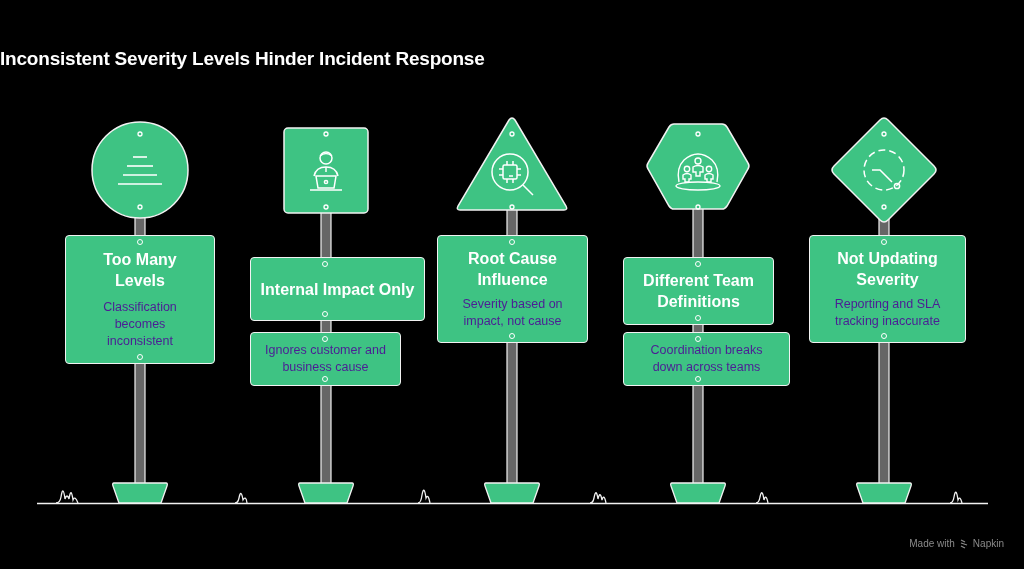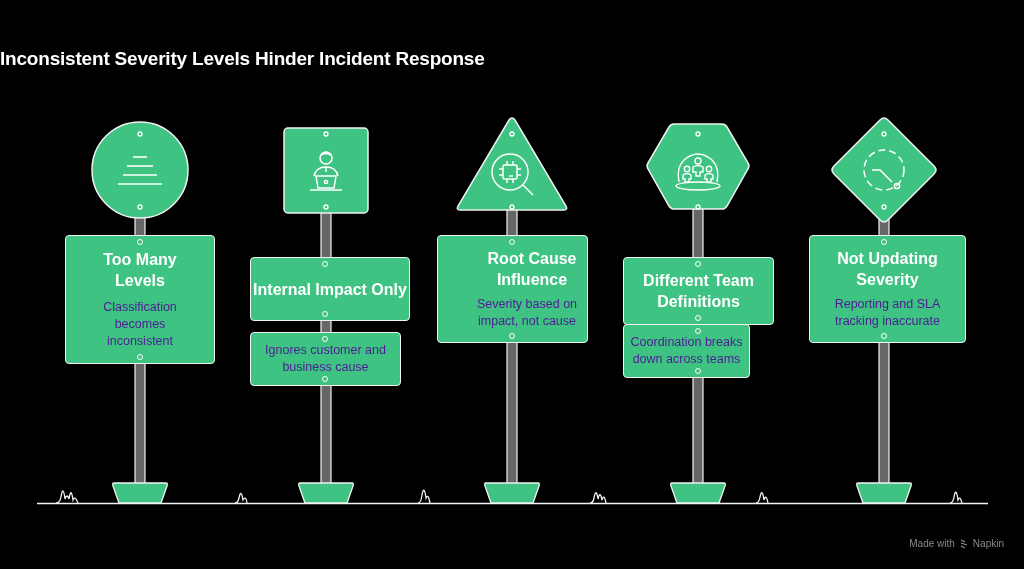--- a/index.html
+++ b/index.html
@@ -122,44 +122,44 @@
   </g>
 </svg>
 
 <div class="board" style="left:65px;top:235px;width:150px;height:129px;">
   <span class="dot" style="left:71px;top:3px;"></span>
   <div class="h" style="width:100px;">Too Many Levels</div>
   <div class="d" style="width:95px;">Classification becomes inconsistent</div>
   <span class="dot" style="left:71px;bottom:3px;"></span>
 </div>
 
-<div class="board" style="left:250px;top:257px;width:160px;height:64px;">
+<div class="board" style="left:250px;top:257px;width:175px;height:64px;">
   <span class="dot" style="left:71px;top:3px;"></span>
   <div class="h">Internal Impact Only</div>
   <span class="dot" style="left:71px;bottom:3px;"></span>
 </div>
 <div class="board small" style="left:250px;top:332px;width:151px;height:54px;">
   <span class="dot" style="left:71px;top:3px;"></span>
   <div class="d" style="width:135px;">Ignores customer and business cause</div>
   <span class="dot" style="left:71px;bottom:3px;"></span>
 </div>
 
-<div class="board" style="left:437px;top:235px;width:151px;height:108px;align-items:flex-end;">
+<div class="board" style="left:437px;top:235px;width:151px;height:108px;">
   <span class="dot" style="left:71px;top:3px;"></span>
   <div class="h" style="width:110px;">Root Cause Influence</div>
   <div class="d" style="width:120px;margin-top:6px;">Severity based on impact, not cause</div>
   <span class="dot" style="left:71px;bottom:3px;"></span>
 </div>
 
 <div class="board" style="left:623px;top:257px;width:151px;height:68px;">
   <span class="dot" style="left:71px;top:3px;"></span>
   <div class="h" style="width:130px;">Different Team Definitions</div>
   <span class="dot" style="left:71px;bottom:3px;"></span>
 </div>
-<div class="board small" style="left:623px;top:324px;width:127px;height:54px;">
+<div class="board small" style="left:623px;top:332px;width:167px;height:54px;">
   <span class="dot" style="left:71px;top:3px;"></span>
   <div class="d" style="width:135px;">Coordination breaks down across teams</div>
   <span class="dot" style="left:71px;bottom:3px;"></span>
 </div>
 
 <div class="board" style="left:809px;top:235px;width:157px;height:108px;">
   <span class="dot" style="left:71px;top:3px;"></span>
   <div class="h" style="width:120px;">Not Updating Severity</div>
   <div class="d" style="width:125px;margin-top:6px;">Reporting and SLA tracking inaccurate</div>
   <span class="dot" style="left:71px;bottom:3px;"></span>

